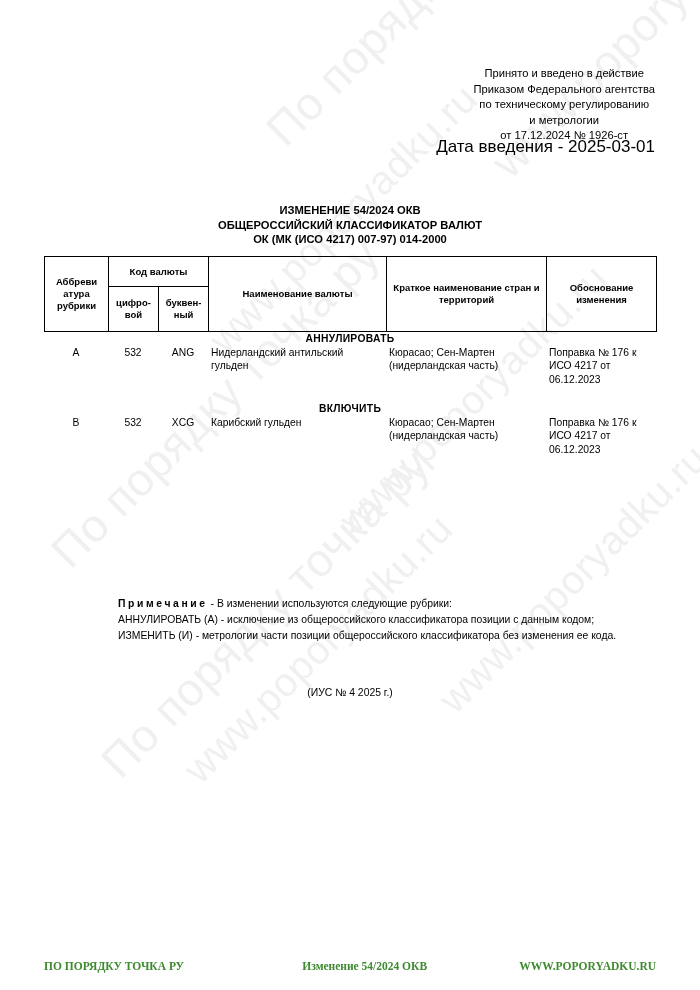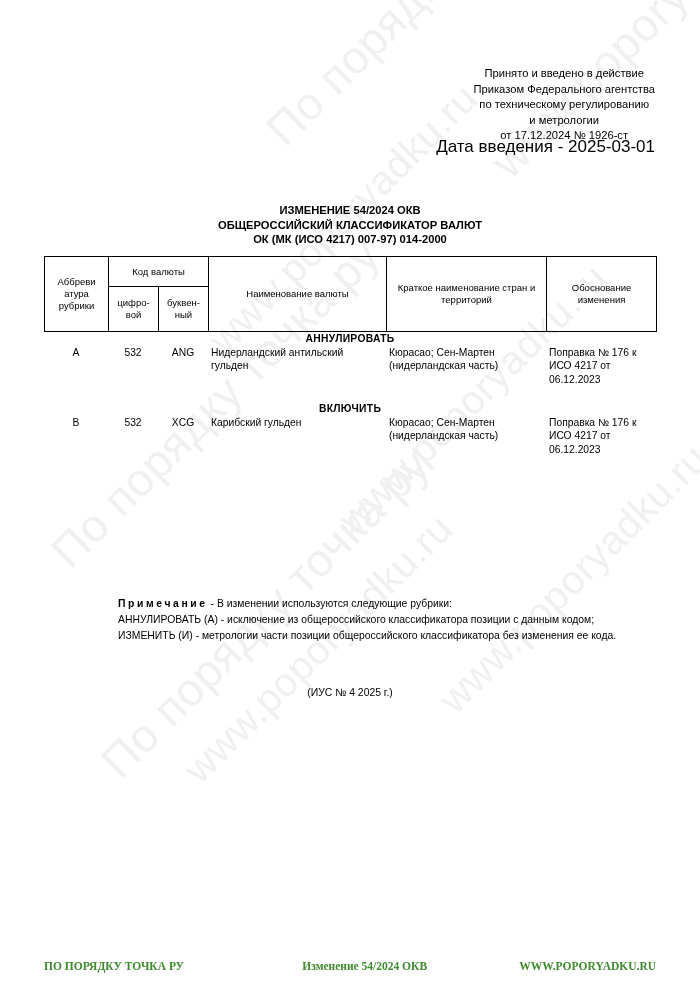--- a/index.html
+++ b/index.html
@@ -83,21 +83,21 @@
     width: 612px;
   }
   table.main {
     width: 612px;
     border-collapse: collapse;
     table-layout: fixed;
   }
   table.main th {
     border: 1px solid #000;
     font-size: 9.5px;
-    font-weight: normal;
+    font-weight: bold;
     text-align: center;
     vertical-align: middle;
     padding: 3px 2px;
     line-height: 12px;
   }
   col.c-abbr  { width: 64px; }
   col.c-num   { width: 50px; }
   col.c-alpha { width: 50px; }
   col.c-name  { width: 178px; }
   col.c-terr  { width: 160px; }

